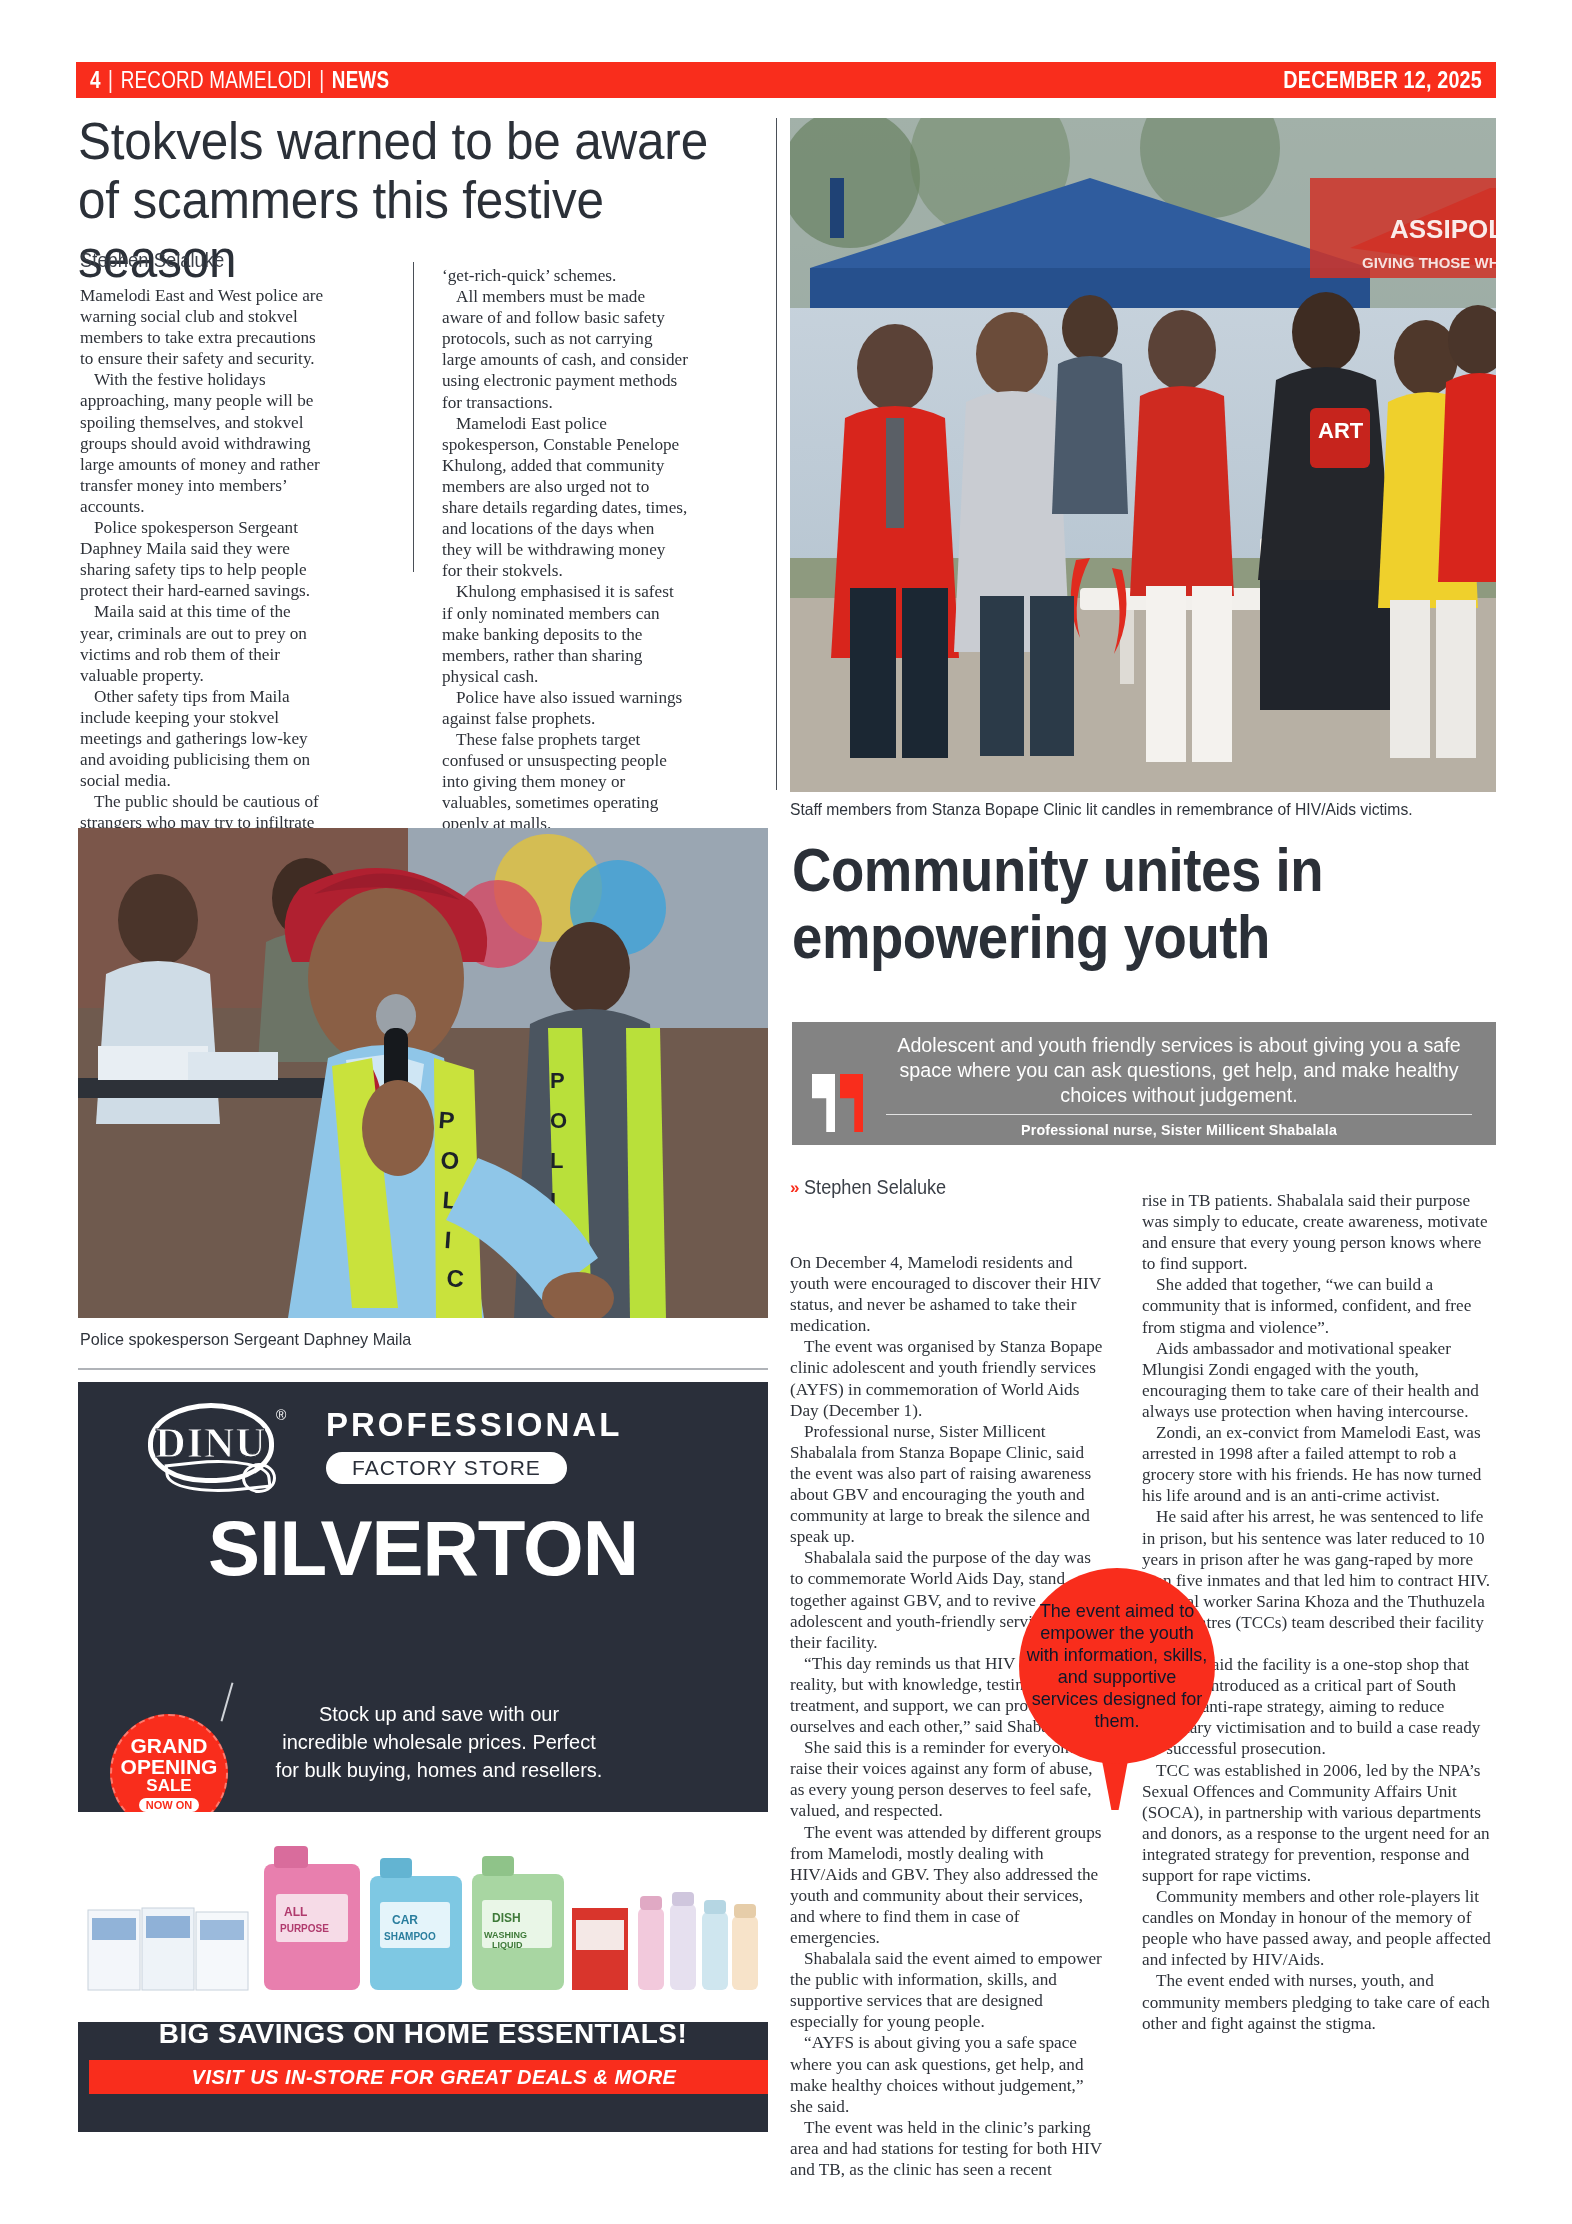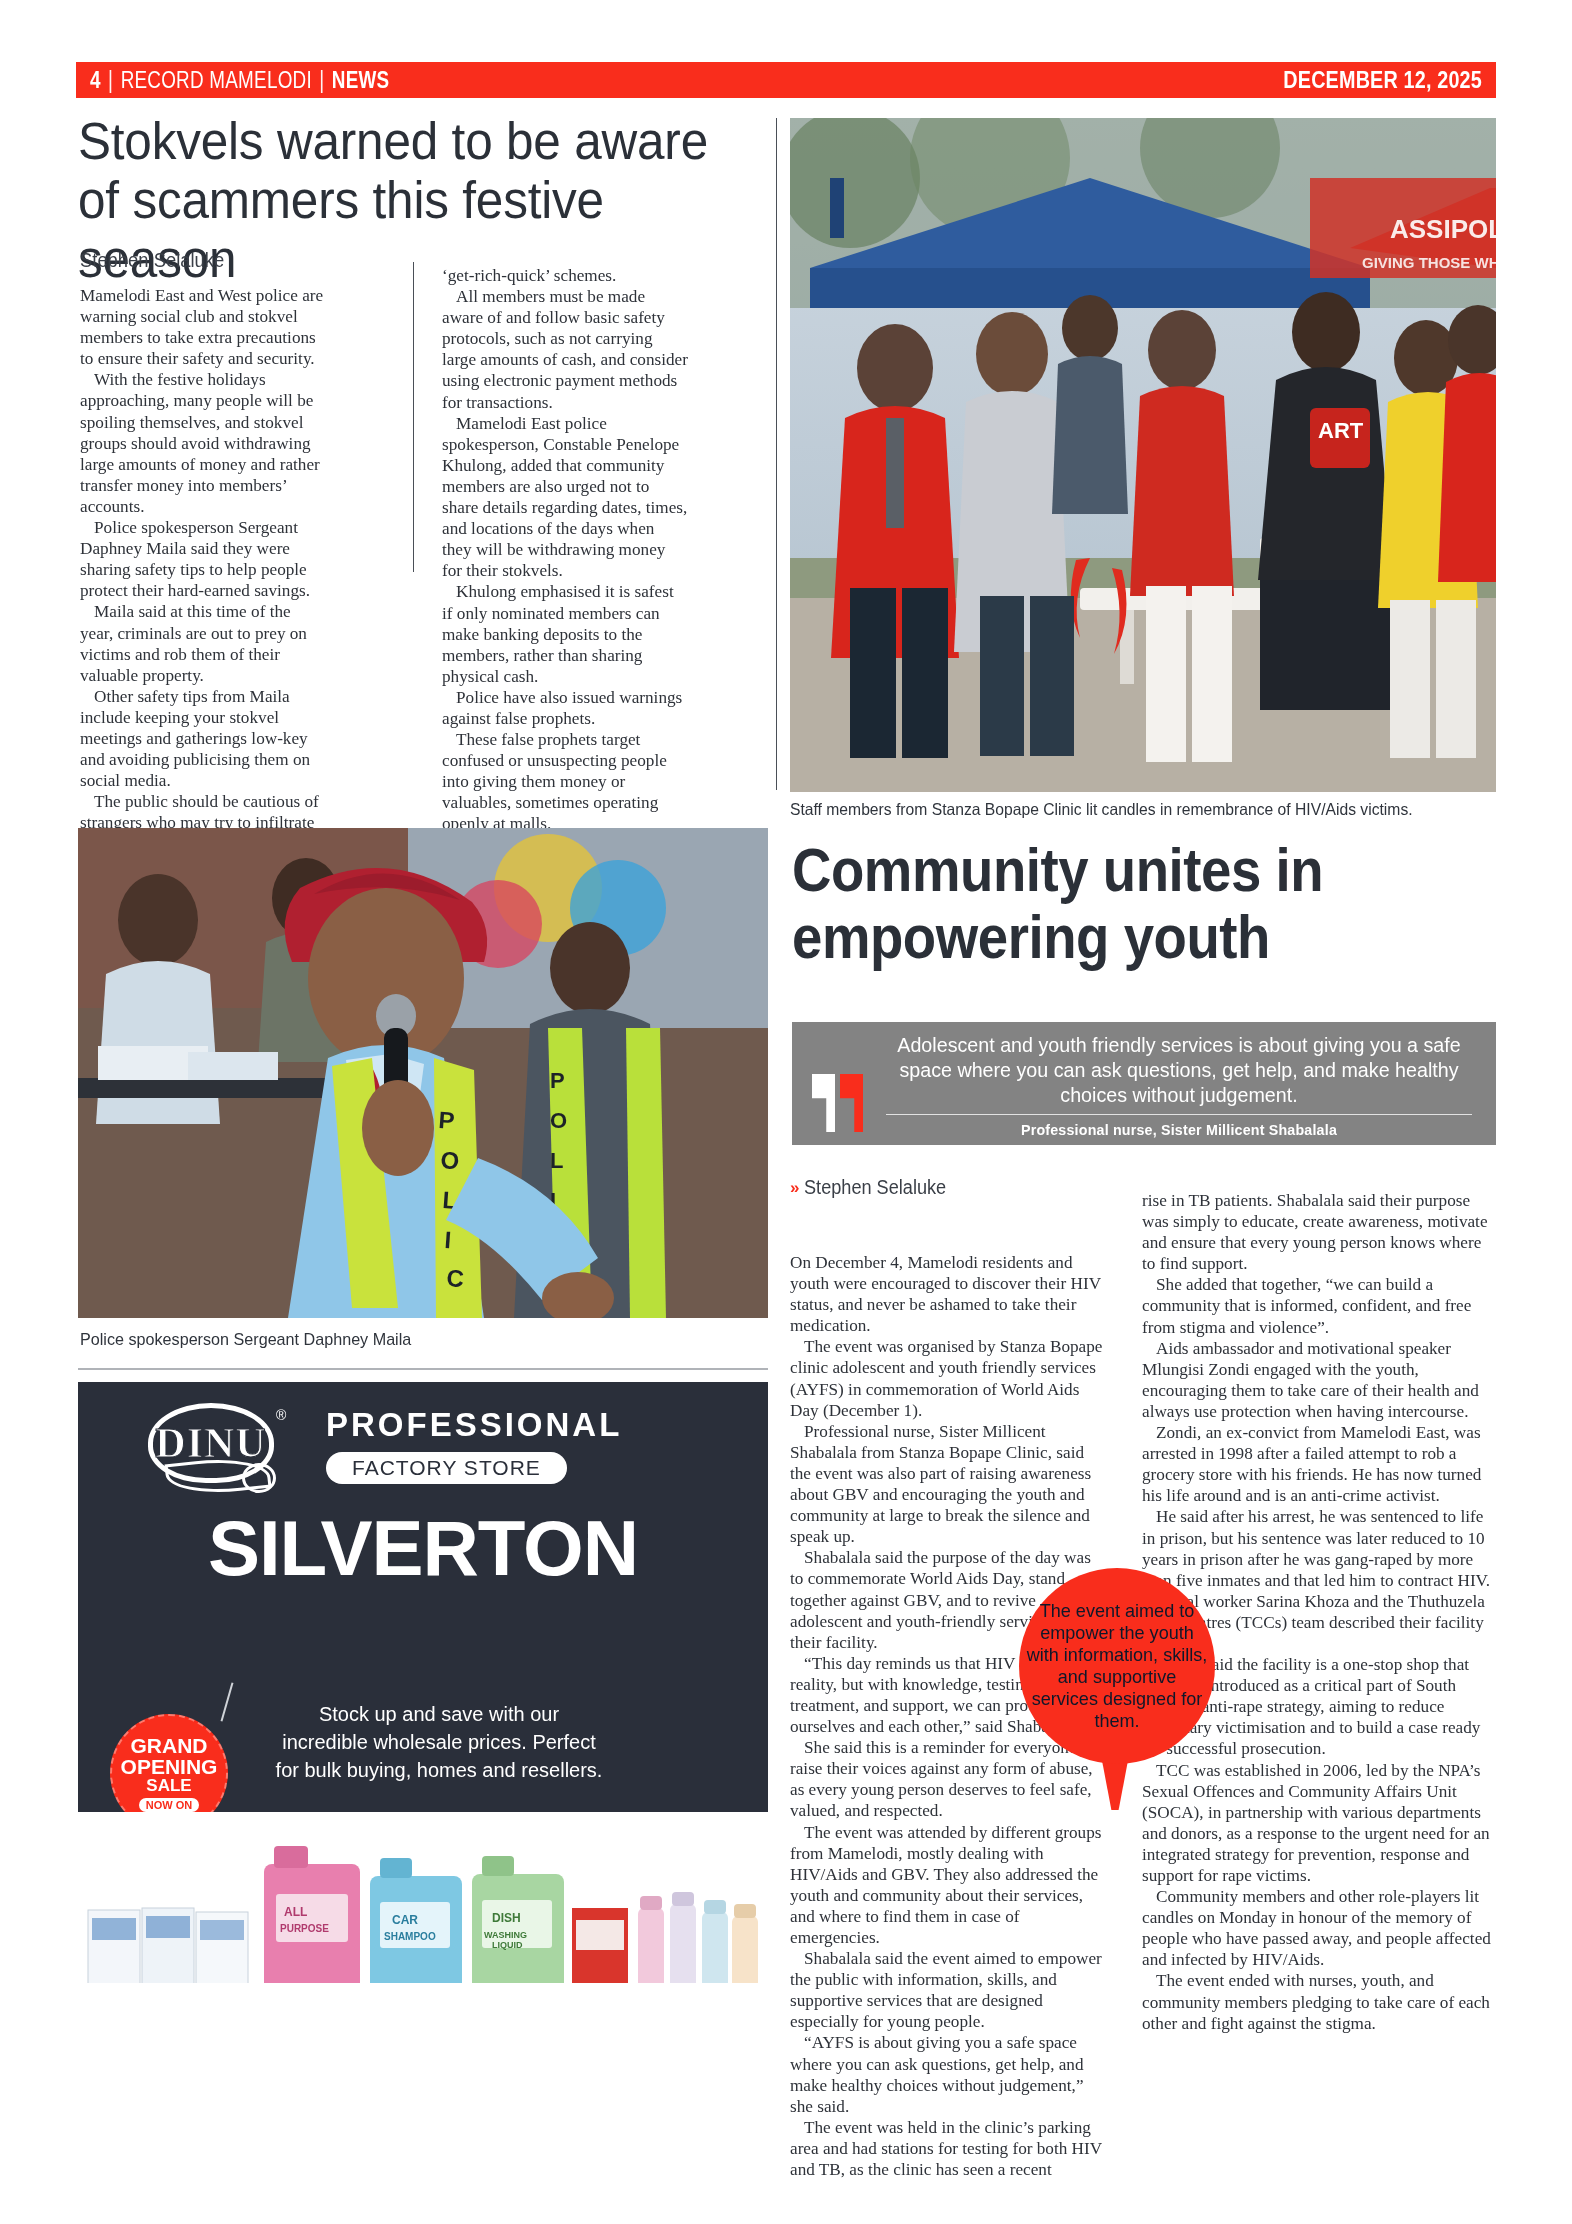--- a/index.html
+++ b/index.html
@@ -159,21 +159,21 @@
   }
   #cap-ml { left: 80px; top: 1330px; width: 600px; font-size:17px; }
 
   .hr-grey {
     position: absolute; left: 78px; top: 1368px; width: 690px; height: 2px;
     background: #b0b3b8;
   }
 
   
   .advert {
-    position: absolute; left: 78px; top: 1382px; width: 690px; height: 601px;
+    position: absolute; left: 78px; top: 1382px; width: 690px; height: 750px;
     background: #2a2f3a; overflow: hidden;
   }
   .ad-top {
     position: relative; height: 126px;
     display:flex; align-items:center; padding-left: 48px; gap: 20px;
   }
   .dinu-logo { position: relative; width: 180px; height: 96px; }
   .dinu-ring {
     position:absolute; left: 22px; top: 6px; width: 126px; height: 80px;
     border: 5px solid #fff; border-radius: 50% 50% 46% 46%;

